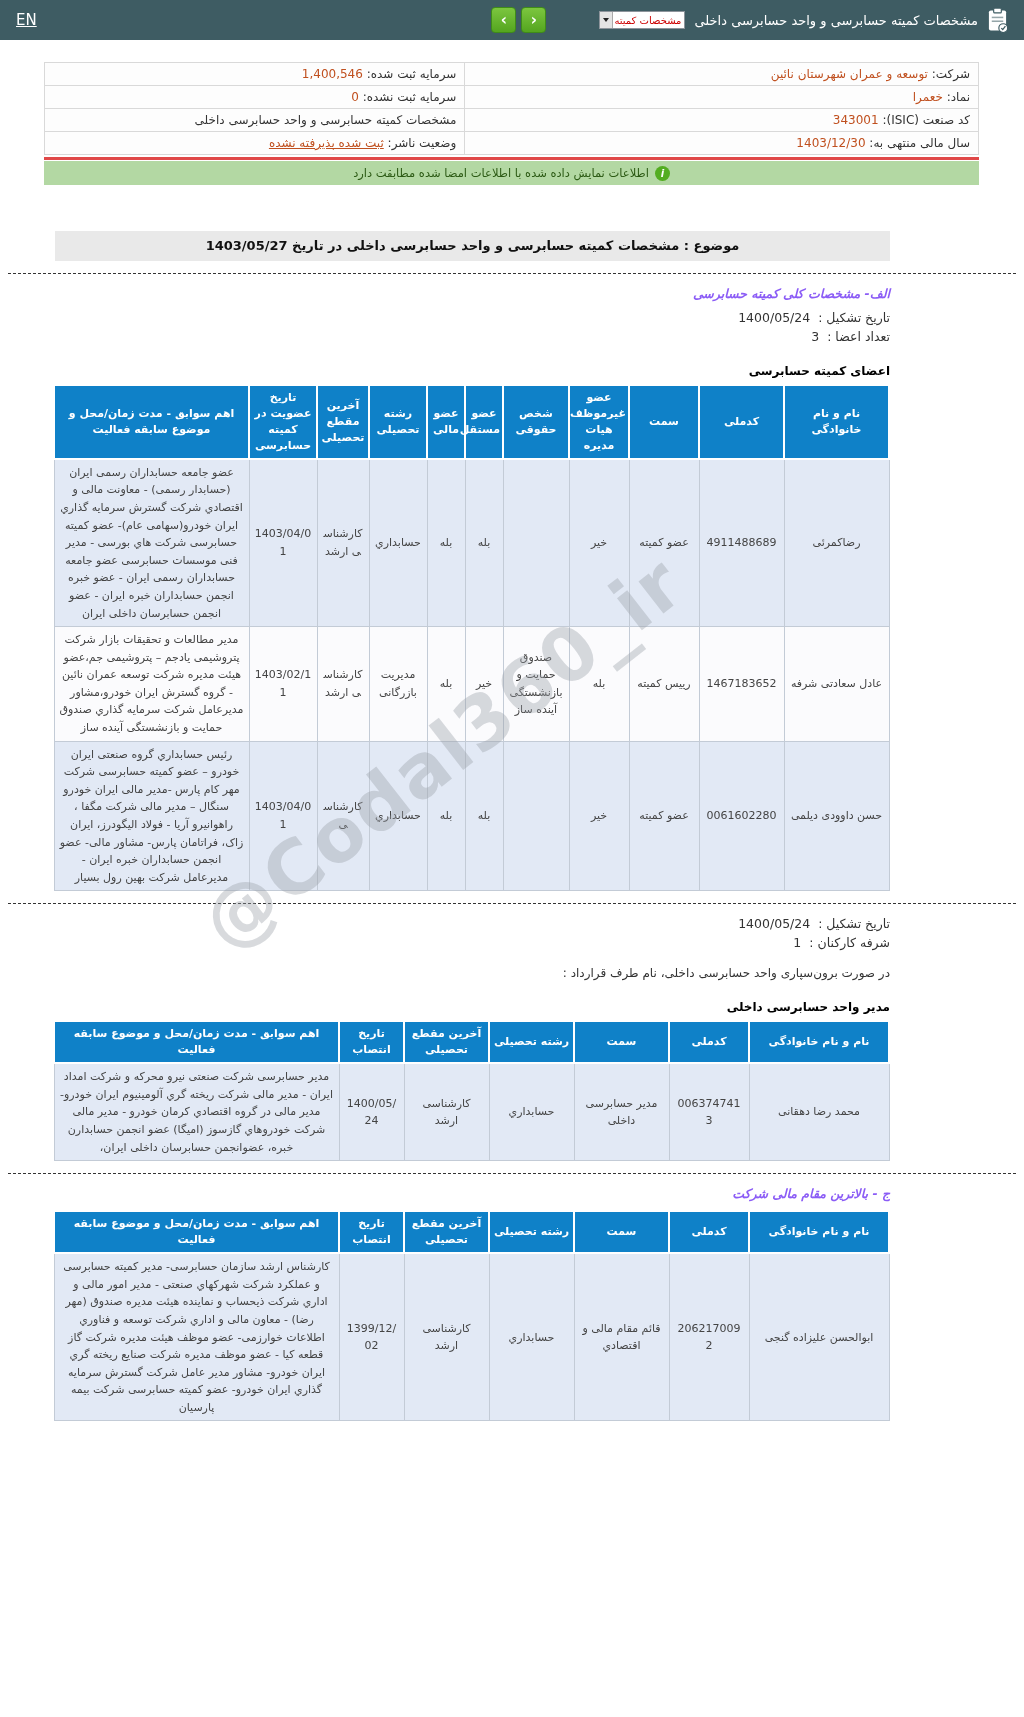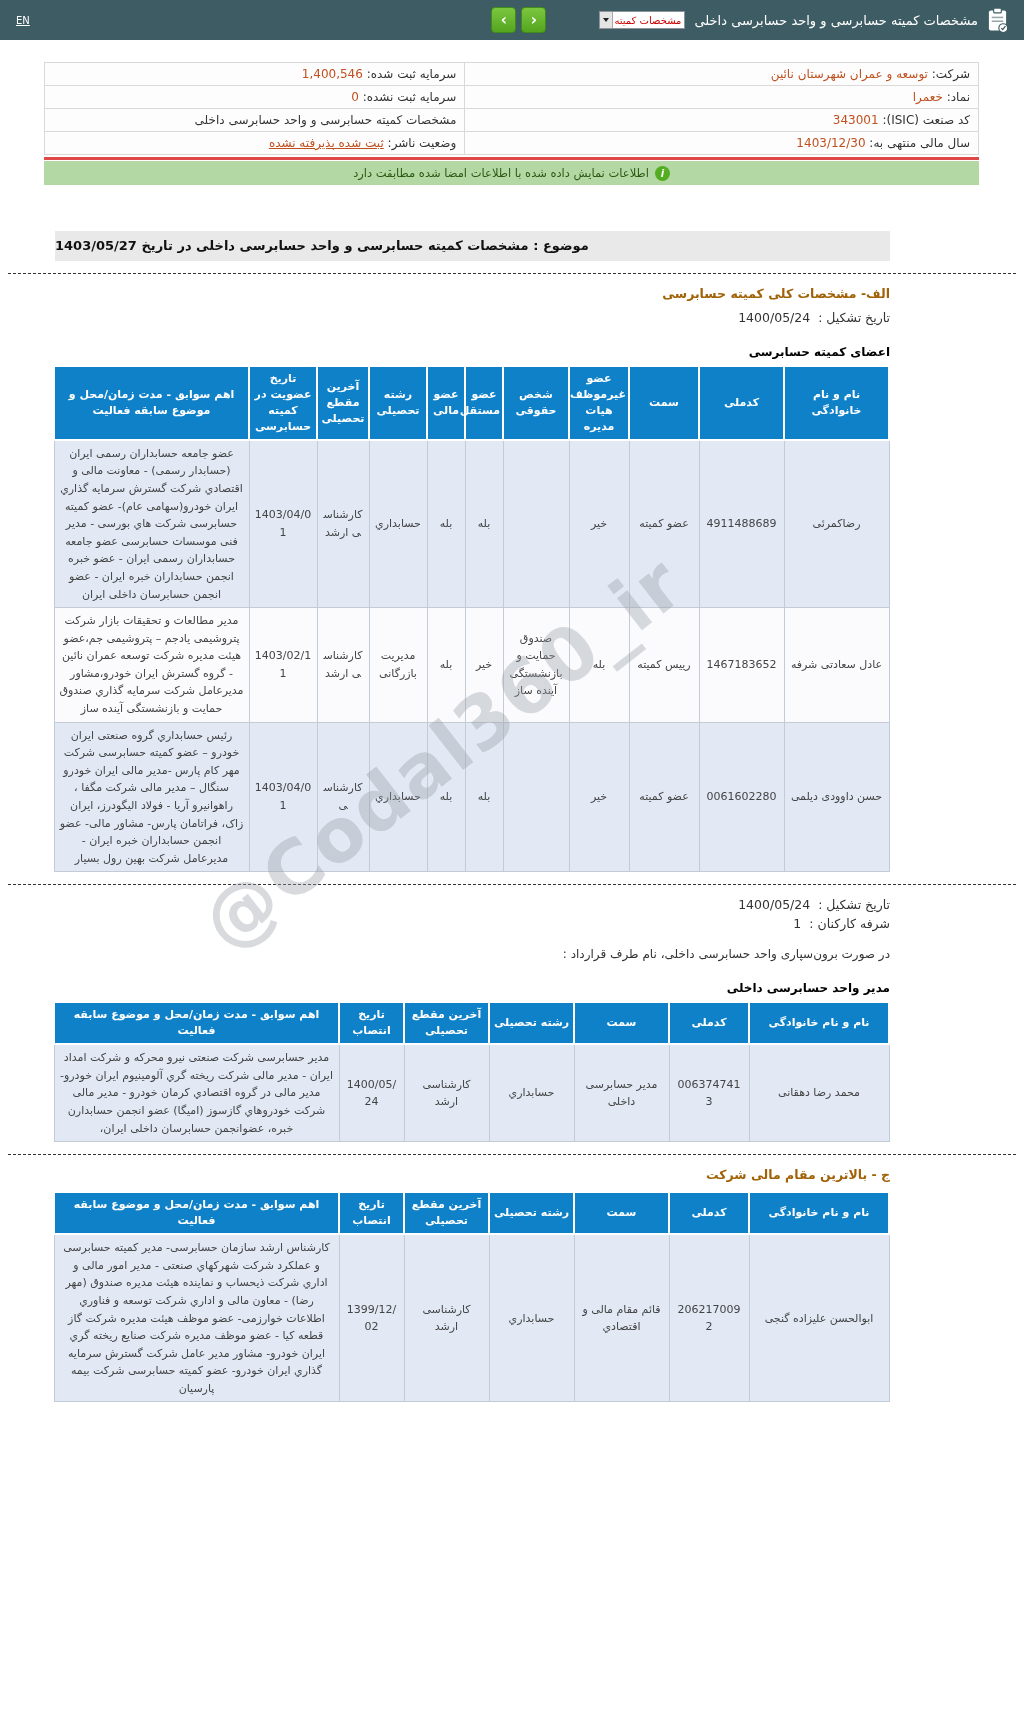--- a/index.html
+++ b/index.html
@@ -33,21 +33,21 @@
     border-right:3px solid transparent; border-top:4px solid #222; }
   .navbtns { display:flex; gap:5px; margin-right:44px; }
   .greenbtn {
     width:25px; height:26px; border:1px solid #3f8c18; border-radius:4px;
     background:linear-gradient(#7cc63f,#54a51f); color:#fff; font-weight:bold;
     font-size:15px; line-height:1; display:flex; align-items:center;
     justify-content:center; cursor:pointer; padding:0;
     font-family:"DejaVu Sans", sans-serif;
   }
   .spacer { flex:1; }
-  .en-link { color:#fff; font-size:10px; text-decoration:underline; cursor:pointer; }
+  .en-link { color:#fff; font-size:15px; text-decoration:underline; cursor:pointer; }
 
   
   .info-table {
     width:935px; margin:22px 45px 0 0; border-collapse:collapse; background:#fdfdfd;
   }
   .info-table td {
     border:1px solid #d9d9d9; height:23px; font-size:12px; padding:1px 8px;
     vertical-align:middle;
   }
   .info-table td.r { width:55%; }
@@ -64,27 +64,27 @@
   }
   .info-icon {
     width:15px; height:15px; border-radius:50%; background:#53ad21; color:#fff;
     font-size:10px; font-weight:bold; font-style:italic; display:flex;
     align-items:center; justify-content:center; flex:0 0 auto;
   }
 
   
   .subject {
     width:835px; margin:46px 134px 0 0; background:#e9e9e9; height:30px;
-    line-height:30px; text-align:left; font-weight:bold; font-size:13px; color:#111;
+    line-height:30px; text-align:center; font-weight:bold; font-size:13px; color:#111;
   }
   hr.dashed { border:none; border-top:1px dashed #333; margin:12px 8px; }
 
   
   .section { margin:10px 134px 0 0; font-size:12.5px; }
-  .sec-heading { font-weight:bold; color:#a16207; margin:4px 0 9px; }
+  .sec-heading { font-weight:bold; color:#8b5cf6; margin:4px 0 9px;font-style:italic; }
   .sec-field { margin:4px 0; }
   .sec-field .num { margin-right:4px; }
   .tbl-title { font-weight:bold; color:#000; margin:20px 134px 6px 0; font-size:12px; }
   .outsource-note { margin-top:16px; font-size:12px; }
 
   
   table.data {
     width:835px; margin:6px 134px 0 0; border-collapse:collapse;
     table-layout:fixed; font-size:11px;
   }
@@ -165,20 +165,24 @@
 </div>
 
 <div class="subject">موضوع : مشخصات کمیته حسابرسی و واحد حسابرسی داخلی در تاریخ 1403/05/27</div>
 <hr class="dashed">
 
 <div class="section">
   <div class="sec-heading">الف- مشخصات کلی کمیته حسابرسی</div>
   <div class="sec-field">
     <span>تاریخ تشکیل :</span>
     <span class="num">1400/05/24</span>
+  </div>
+  <div class="sec-field">
+    <span>تعداد اعضا :</span>
+    <span class="num">3</span>
   </div>
 </div>
 <div class="tbl-title">اعضای کمیته حسابرسی</div>
 
 <table class="data committee">
   <colgroup>
     <col style="width:105px">
       <col style="width:85px">
       <col style="width:70px">
       <col style="width:60px">

